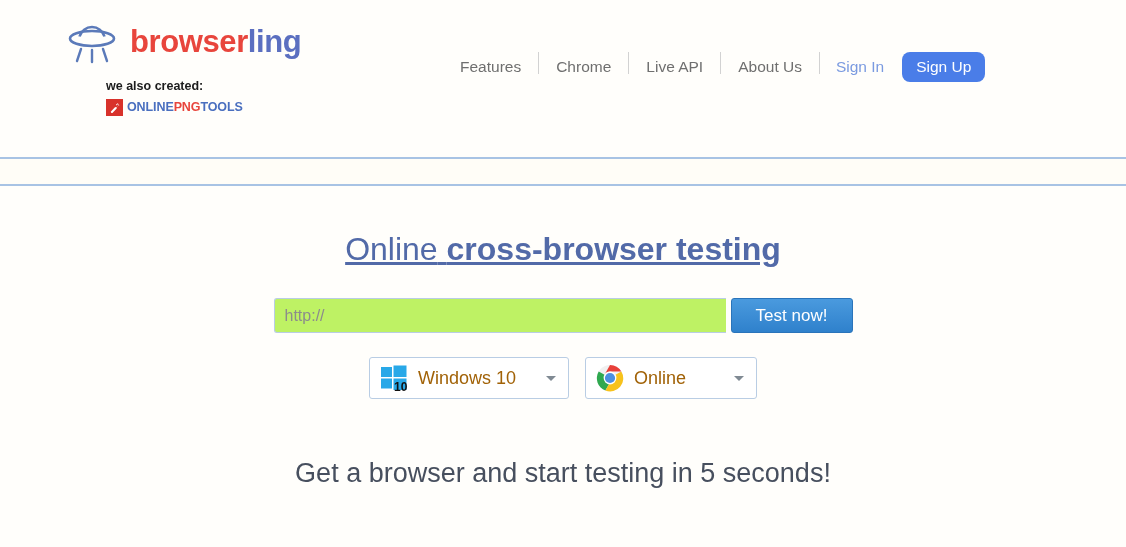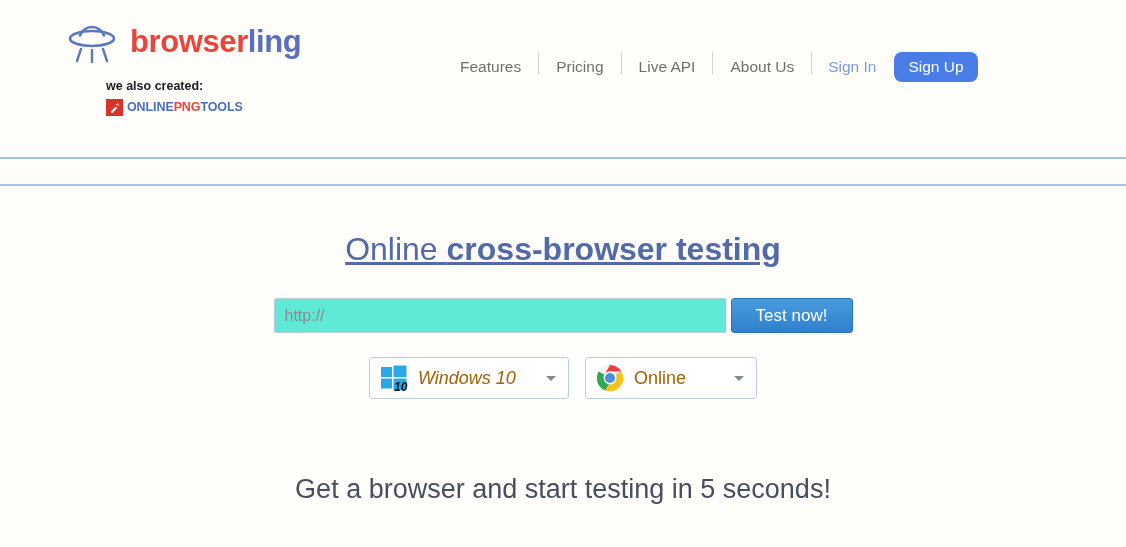--- a/index.html
+++ b/index.html
@@ -188,21 +188,21 @@
     width: 452px;
     height: 35px;
     border: 1px solid #b9cde4;
     border-radius: 3px 0 0 3px;
     border-right: none;
     font-size: 16px;
     color: #333;
     padding: 0 10px;
     font-family: "Liberation Sans", sans-serif;
     outline: none;
-    background: #5eead4;
+    background: #bef264;
   }
   .url-input::placeholder {
     color: #8c8c8c;
     opacity: 1;
   }
   .test-btn {
     width: 122px;
     height: 35px;
     background: linear-gradient(to bottom, #4a9ade 0%, #2f81cc 100%);
     border: 1px solid #2a74ba;
@@ -226,21 +226,21 @@
   .select-box {
     border: 1px solid #b9cde4;
     border-radius: 3px;
     background: #ffffff;
     height: 42px;
     display: flex;
     align-items: center;
     cursor: pointer;
     position: relative;
   }
-  .select-os { width: 200px; padding-left: 10px; font-style: italic; }
+  .select-os { width: 200px; padding-left: 10px; }
   .select-browser { width: 172px; padding-left: 10px; }
   .select-version { width: 92px; justify-content: center; }
   .select-icon {
     width: 28px;
     height: 28px;
     flex: none;
     display: block;
   }
   .select-label {
     font-size: 18px;
@@ -257,21 +257,21 @@
     width: 0;
     height: 0;
     border-left: 5px solid transparent;
     border-right: 5px solid transparent;
     border-top: 5px solid #808a93;
   }
   .select-version .caret { right: 13px; }
 
   .tagline {
     text-align: center;
-    margin-top: 74px;
+    margin-top: 58px;
     font-size: 27px;
     font-weight: 300;
     color: #474f5e;
     line-height: 1.2;
     white-space: nowrap;
   }
 </style>
 </head>
 <body>
 
@@ -298,21 +298,21 @@
           </svg>
         </span>
         <span class="opt-text"><span class="opt-blue">ONLINE</span><span class="opt-red">PNG</span><span class="opt-blue">TOOLS</span></span>
       </div>
     </div>
   </div>
 
   <div class="nav">
     <a class="nav-item">Features</a>
     <span class="nav-sep"></span>
-    <a class="nav-item">Pricing</a>
+    <a class="nav-item">Chrome</a>
     <span class="nav-sep"></span>
     <a class="nav-item">Live API</a>
     <span class="nav-sep"></span>
     <a class="nav-item">About Us</a>
     <span class="nav-sep"></span>
     <a class="nav-signin">Sign In</a>
     <button class="nav-signup">Sign Up</button>
   </div>
 </div>
 

